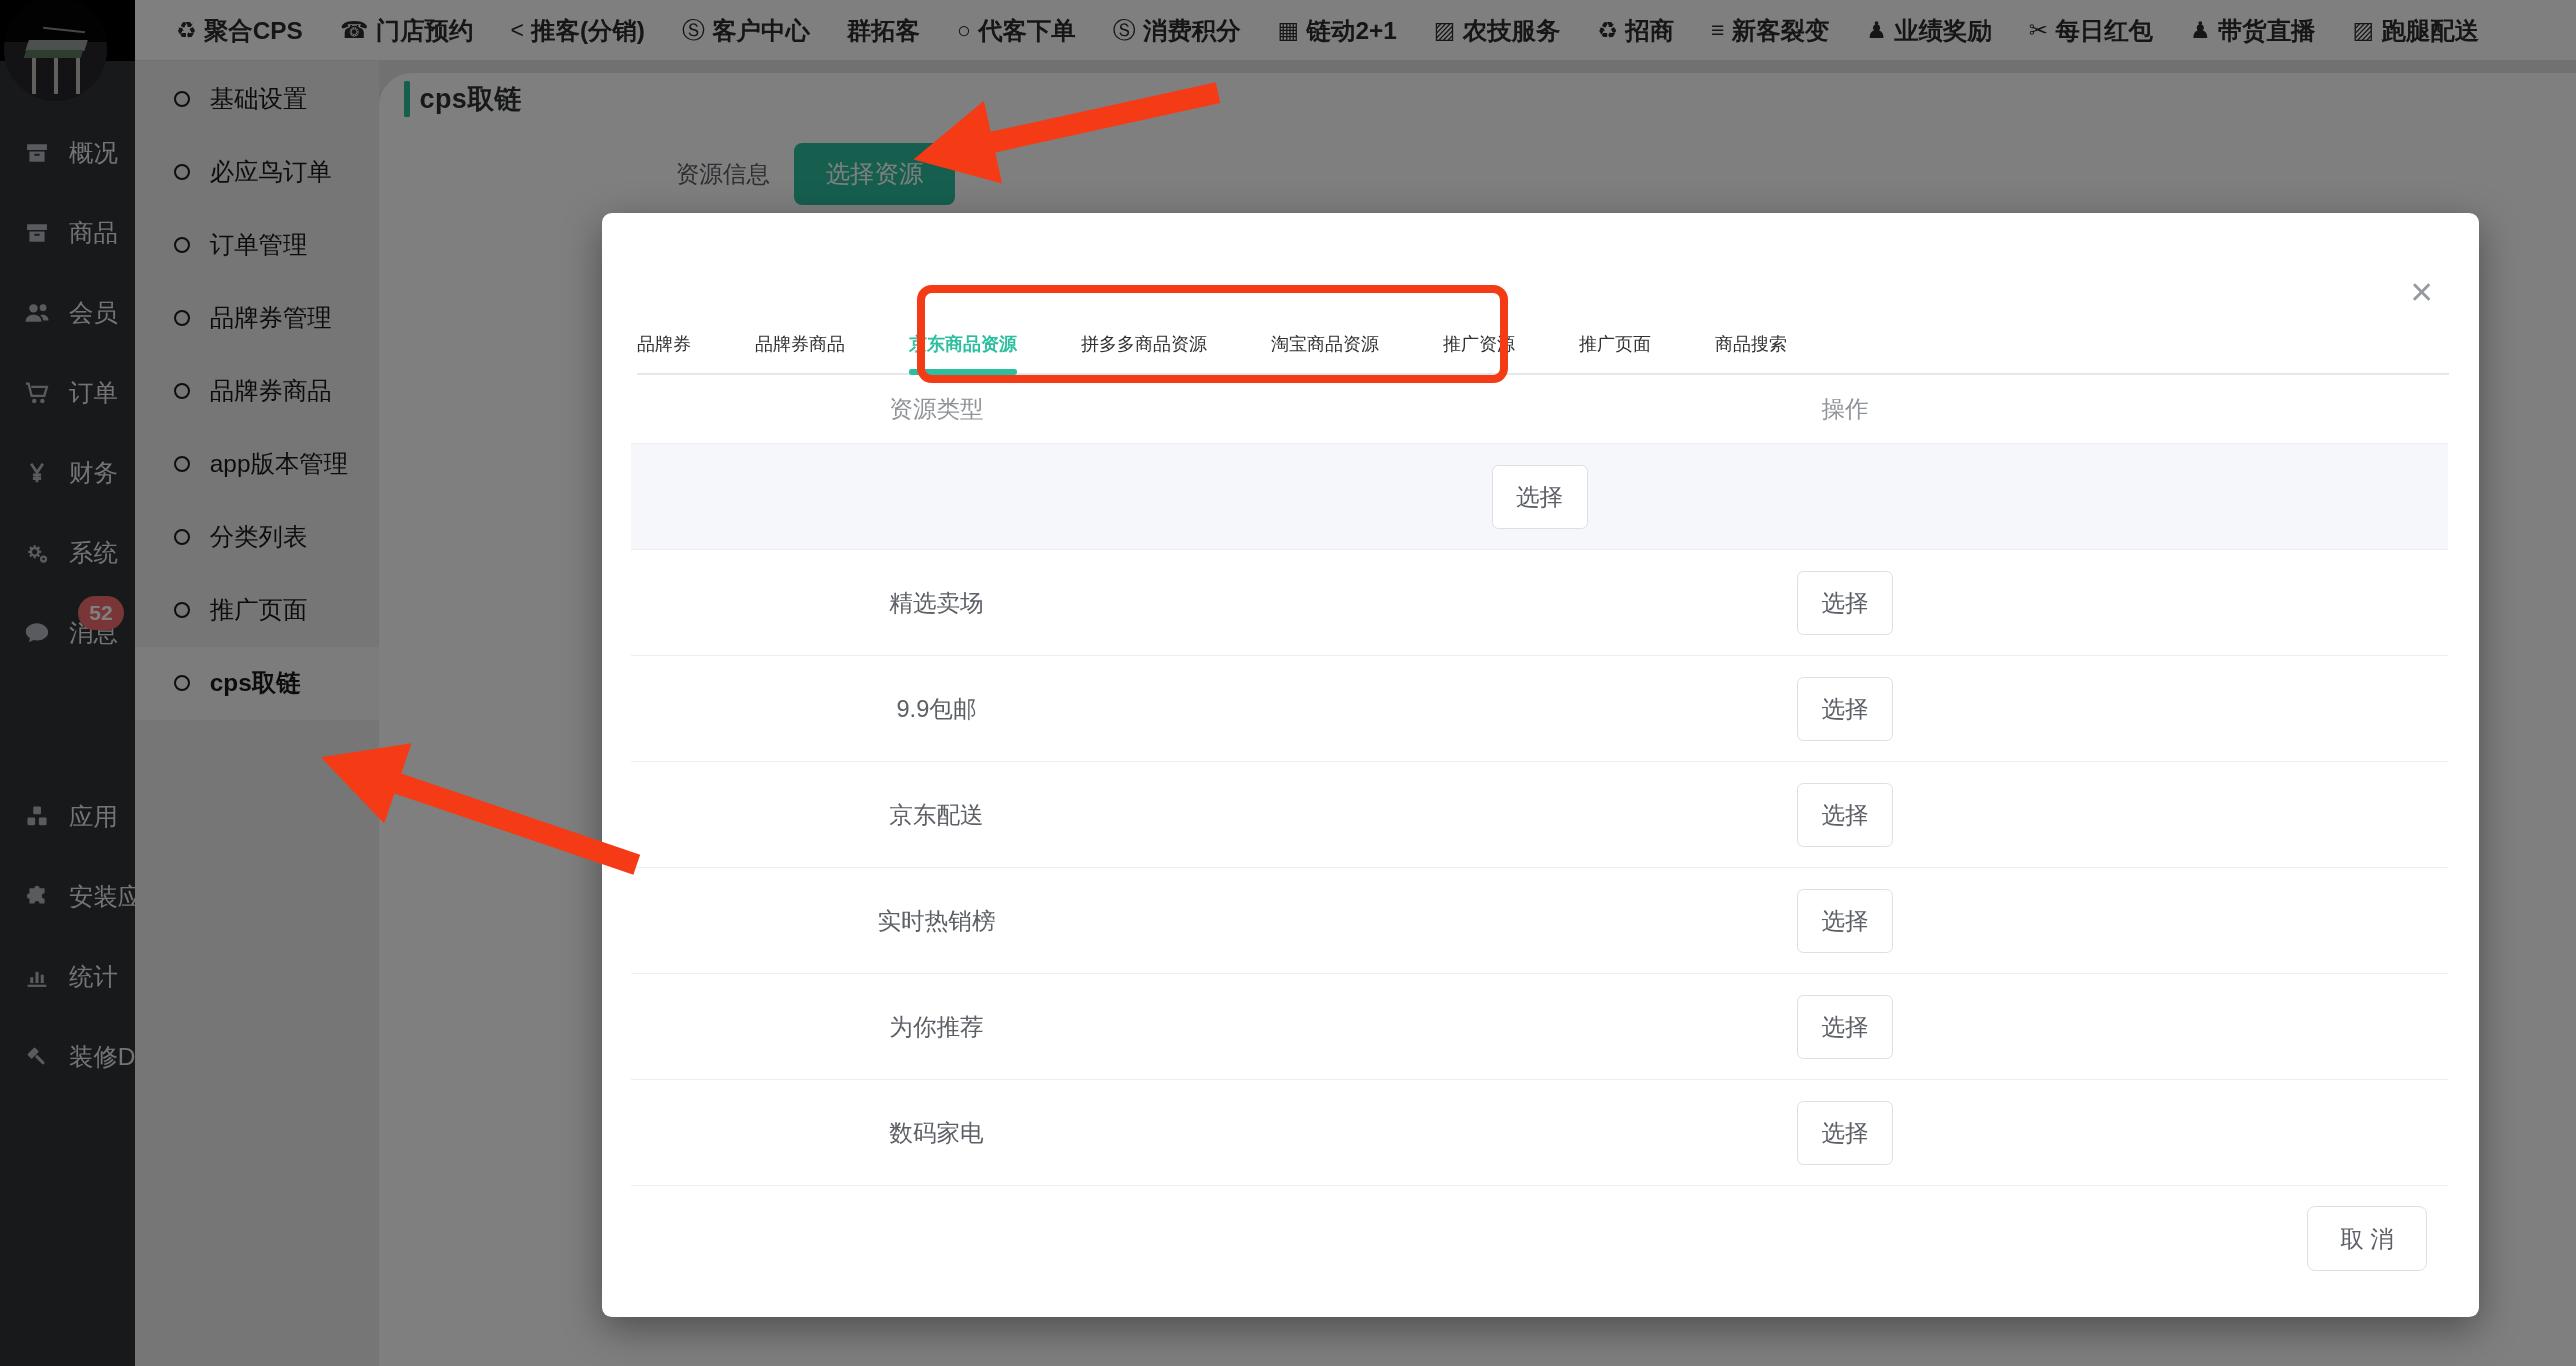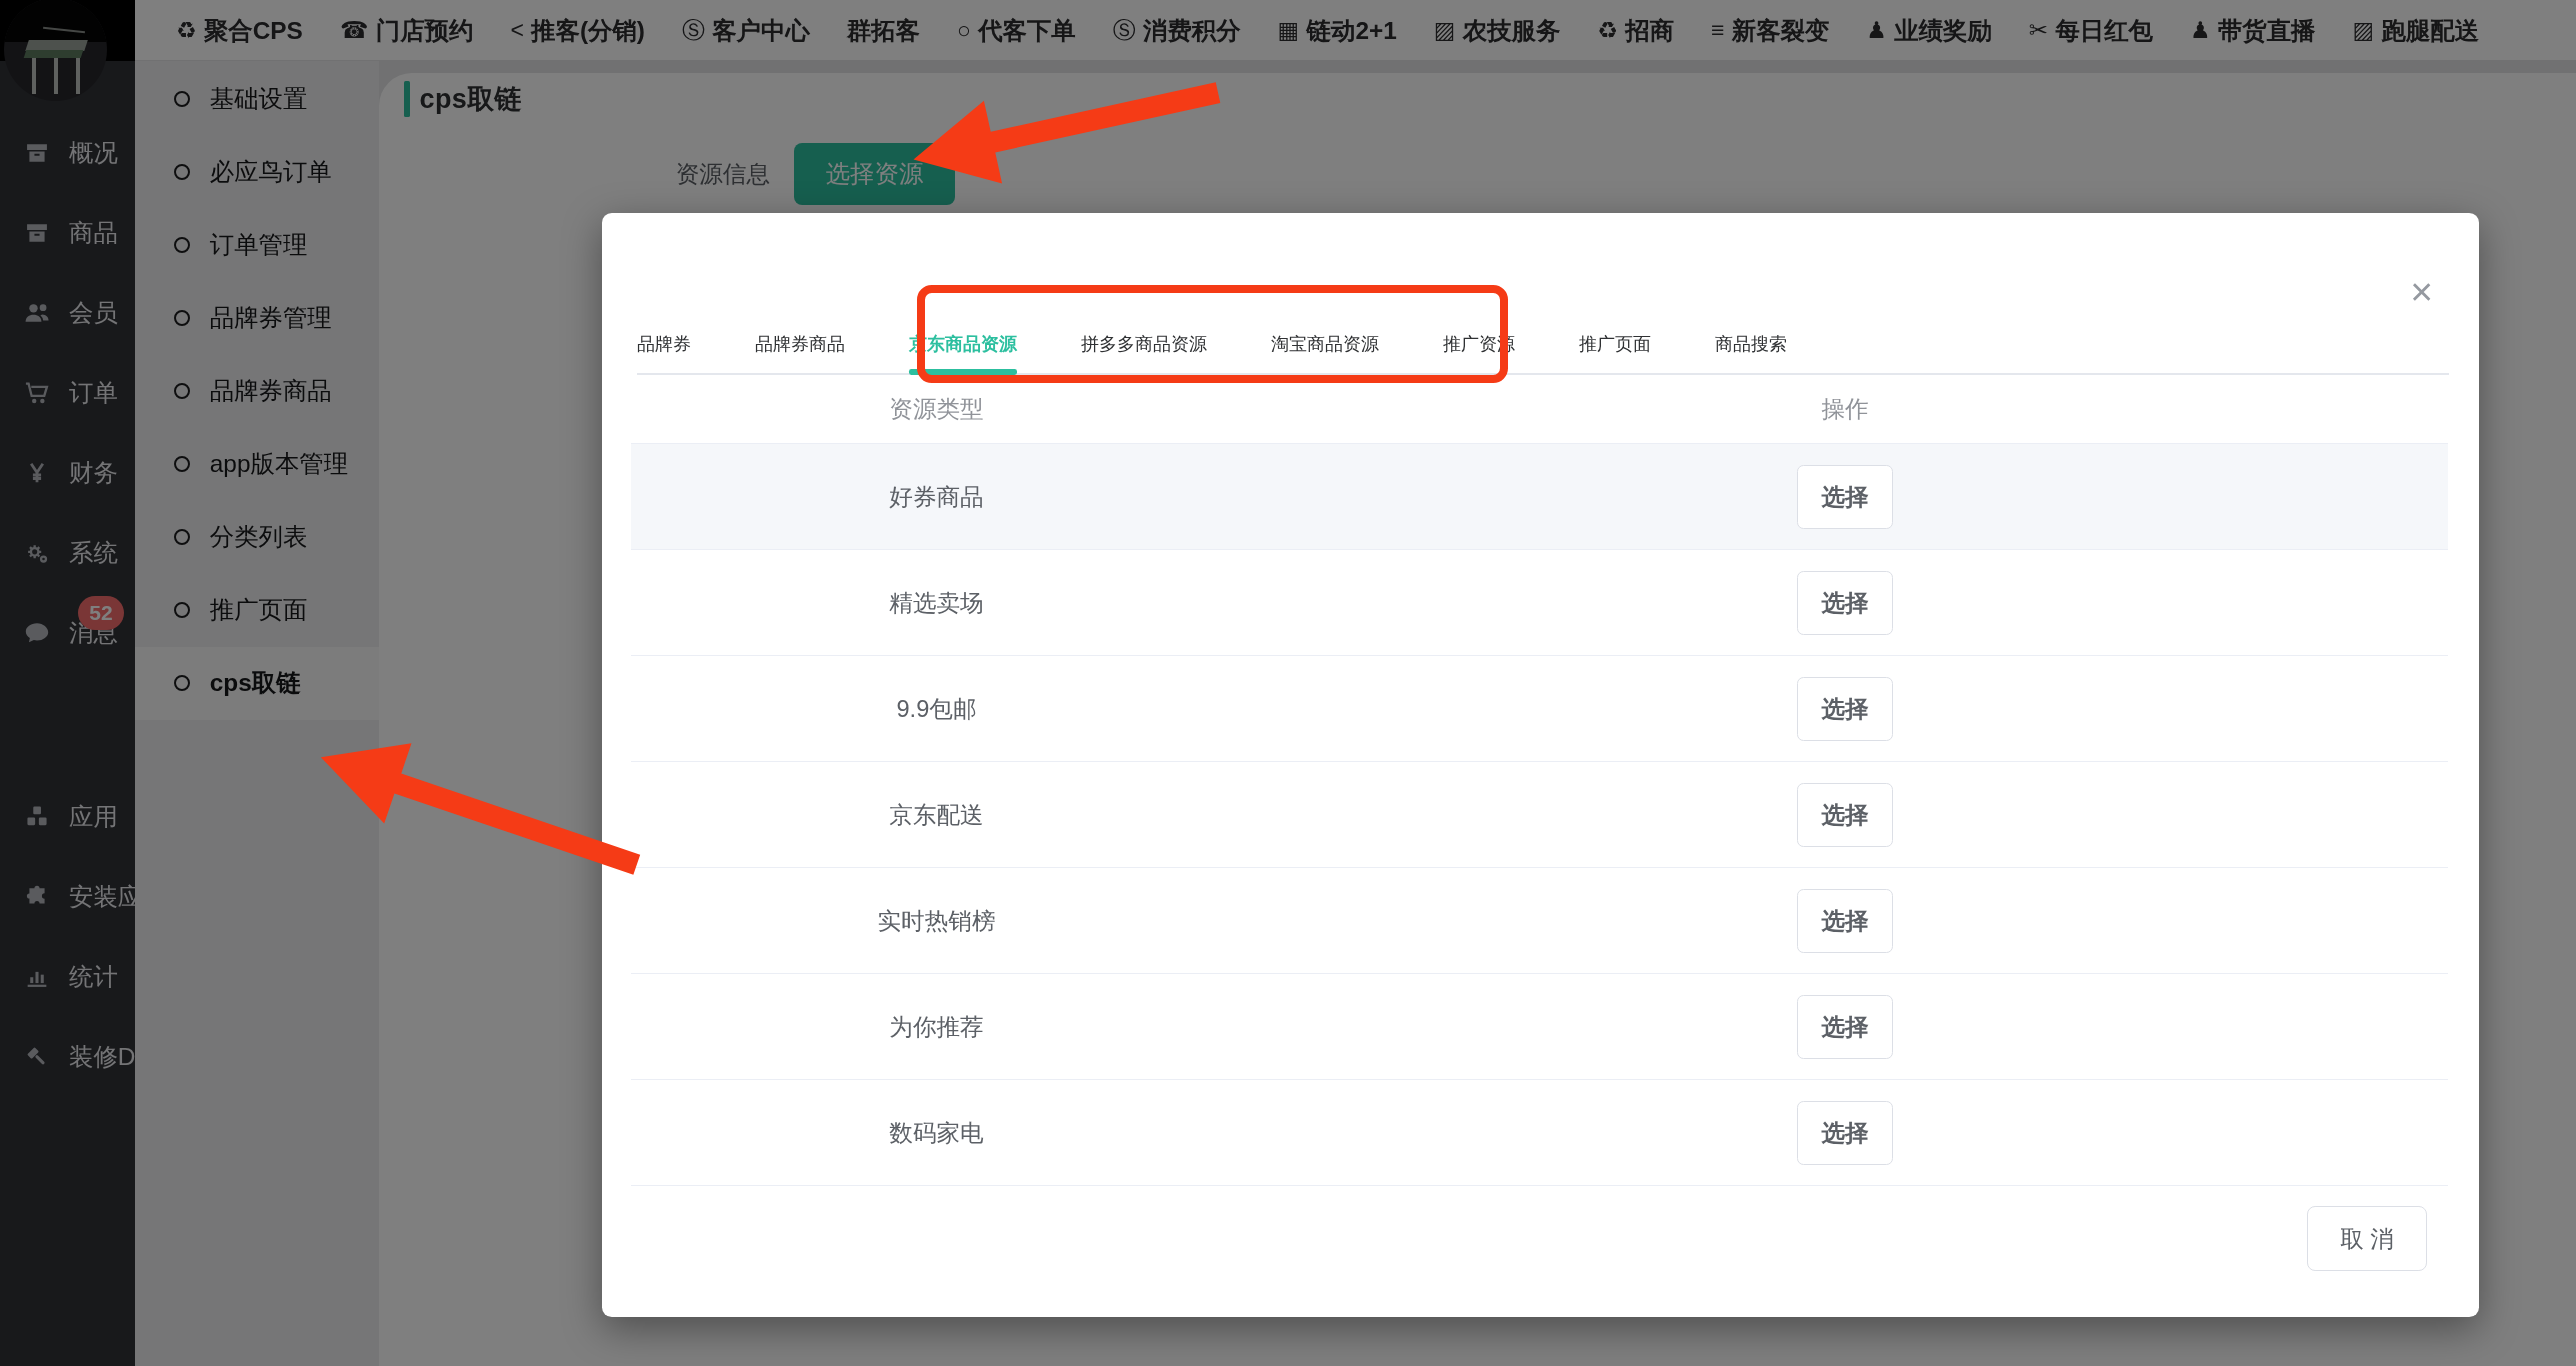--- a/index.html
+++ b/index.html
@@ -62,21 +62,21 @@
 
   .rtable{position:absolute;left:29px;right:31px;top:161px;}
   .thead,.trow{display:flex;border-bottom:1.6px solid #ebeef5;}
   .thead{height:70px;}
   .trow{height:106px;}
   .trow.alt{background:#f5f7fa;}
   .td{display:flex;align-items:center;justify-content:center;font-size:23.6px;color:#5c6066;}
   .thead .td{color:#909399;}
   .c1{width:611px;text-align:center;}
   .c2{flex:1;}
-  .sel-btn{width:96px;height:64px;background:#fff;border:1.6px solid #dcdfe6;border-radius:6.5px;font-size:23.6px;color:#5c6066;cursor:pointer;font-weight:bold;}
+  .sel-btn{width:96px;height:64px;background:#fff;border:1.6px solid #dcdfe6;border-radius:6.5px;font-size:23.6px;color:#5c6066;cursor:pointer;}
   .cancel-btn{position:absolute;right:52px;bottom:46px;width:120px;height:65px;background:#fff;border:1.6px solid #dcdfe6;border-radius:8.1px;font-size:23.6px;color:#5c6066;cursor:pointer;}
 
   
   .annot-box{position:absolute;left:917px;top:285px;width:591px;height:98px;border:8.1px solid var(--annot);border-radius:14.7px;z-index:30;}
   .annot-svg{position:absolute;inset:0;z-index:31;pointer-events:none;}
   .annot-svg path{fill:var(--annot);}
   .hidden-defs{position:absolute;width:0;height:0;overflow:hidden;}
 </style>
 </head>
 <body>
@@ -411,21 +411,20 @@
       </div>
 
     <div class="rtable">
       <div class="thead">
         <div class="td c1">资源类型</div>
         <div class="td c2">操作</div>
       </div>
       <div>
 
           <div class="trow alt">
-            <div class="td c1">好券商品</div>
             <div class="td c2">
               <button class="sel-btn">选择</button>
             </div>
           </div>
 
           <div class="trow">
             <div class="td c1">精选卖场</div>
             <div class="td c2">
               <button class="sel-btn">选择</button>
             </div>

